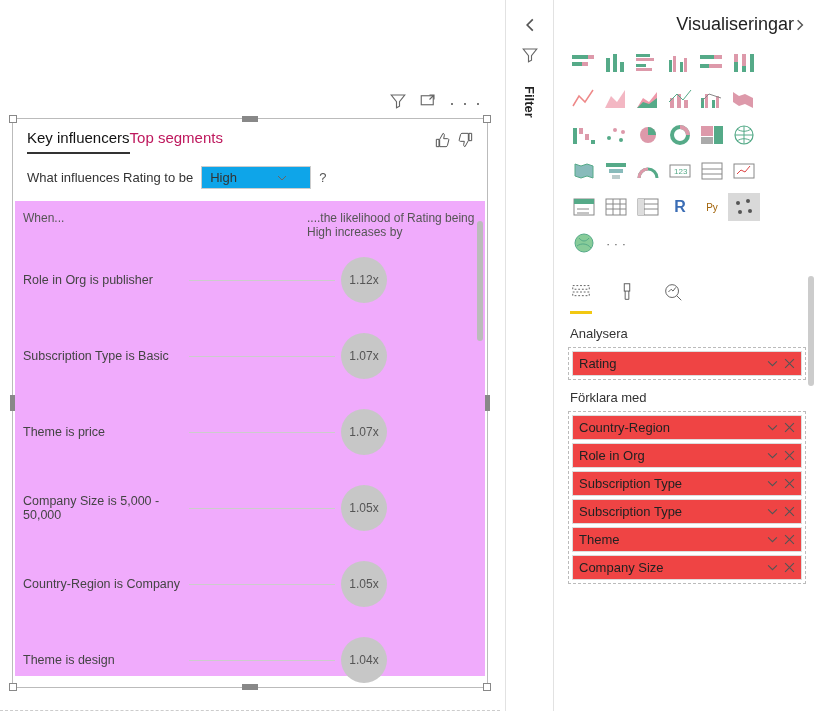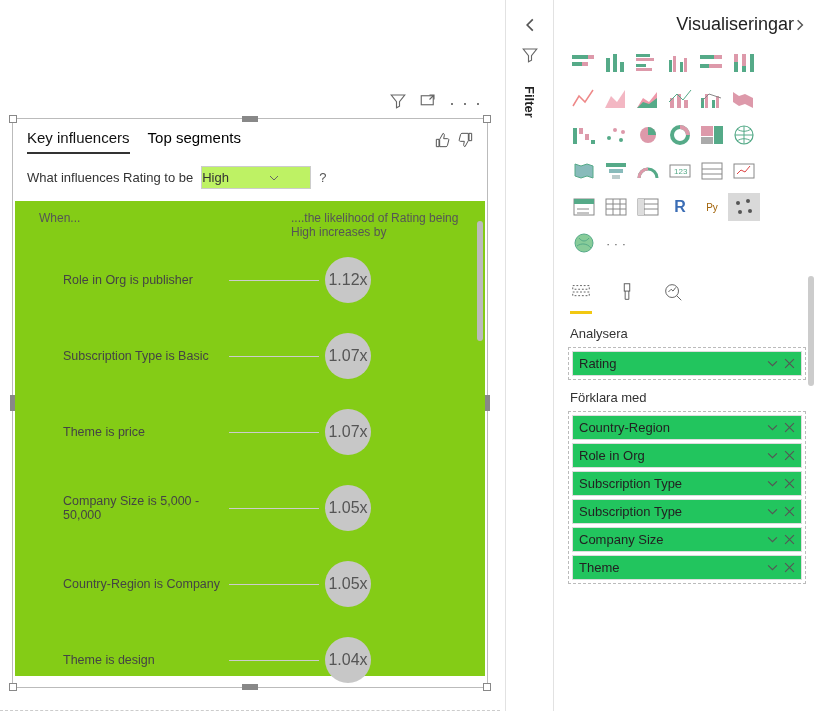--- a/index.html
+++ b/index.html
@@ -16,37 +16,37 @@
 .handle.top { top: -3px; left: 50%; transform: translateX(-50%); }
 .handle.bottom { bottom: -3px; left: 50%; transform: translateX(-50%); }
 .handle.v { width: 6px; height: 16px; }
 .handle.left { left: -3px; top: 50%; transform: translateY(-50%); }
 .handle.right { right: -3px; top: 50%; transform: translateY(-50%); }
 .corner { position: absolute; width: 8px; height: 8px; border: 1px solid #888; background: #fff; }
 .corner.tl { top: -4px; left: -4px; } .corner.tr { top: -4px; right: -4px; }
 .corner.bl { bottom: -4px; left: -4px; } .corner.br { bottom: -4px; right: -4px; }
 
 .tabs-row { display: flex; align-items: center; padding: 10px 14px 0 14px; justify-content: space-between; }
-.tabs { display: flex; gap: 18px; }
-.tab { font-size: 15px; color: #000000; padding-bottom: 6px; cursor: pointer; }
+.tabs { display: flex; }
+.tab { font-size: 15px; color: #be185d; padding-bottom: 6px; cursor: pointer; }
 .tab.active { color: #111; border-bottom: 2px solid #333; }
 .thumbs { display: flex; gap: 6px; }
 
 .question-row { padding: 12px 14px; display: flex; align-items: center; gap: 8px; font-size: 13px; color: #333; }
-.dropdown { border: 1px solid #ccc; padding: 3px 0; display: flex; align-items: center; gap: 40px; min-width: 110px; font-size: 13px; background: #bef264; }
+.dropdown { border: 1px solid #ccc; padding: 3px 8px; display: flex; align-items: center; gap: 40px; min-width: 110px; font-size: 13px; background: #0ea5e9; }
 .dropdown svg { width: 10px; height: 10px; }
 .qmark { color: #555; }
 
-.body-area { background: #84cc16; margin: 0 2px 2px 2px; height: 475px; position: relative; padding: 10px 24px; }
+.body-area { background: #f0abfc; margin: 0 2px 2px 2px; height: 475px; position: relative; padding: 10px 8px; }
 .headers { display: flex; justify-content: space-between; font-size: 12px; color: #555; margin-bottom: 18px; }
 .headers .hdr-right { width: 170px; text-align: left; }
-.row { display: flex; align-items: center; margin-bottom: 30px; margin-left: 24px; }
+.row { display: flex; align-items: center; margin-bottom: 30px; }
 .row-label { font-size: 12.5px; color: #444; width: 160px; }
 .row-line { flex: 1; height: 1px; background: #ccc; margin: 0 6px; }
-.bubble { width: 46px; height: 46px; border-radius: 50%; background: #c7c7c7; display: flex; align-items: center; justify-content: center; font-size: 16px; color: #555; margin-right: 90px; }
+.bubble { width: 46px; height: 46px; border-radius: 50%; background: #c7c7c7; display: flex; align-items: center; justify-content: center; font-size: 12px; color: #555; margin-right: 90px; }
 .scroll-thumb { position: absolute; right: 2px; top: 20px; width: 6px; height: 120px; background: #bbb; border-radius: 3px; }
 
 
 .filter-strip { position: absolute; left: 505px; top: 0; width: 48px; height: 711px; border-left: 1px solid #e2e2e2; display: flex; flex-direction: column; align-items: center; padding-top: 18px; gap: 14px; }
 .filter-strip svg.chev { width: 14px; height: 14px; }
 .filter-label { writing-mode: vertical-rl; font-size: 13px; font-weight: 600; color: #222; margin-top: 8px; }
 
 
 .viz-pane { position: absolute; left: 553px; top: 0; width: 263px; height: 711px; border-left: 1px solid #e2e2e2; padding: 14px 10px 0 14px; }
 .viz-header { display: flex; justify-content: flex-end; align-items: center; font-size: 18px; color: #222; margin-bottom: 14px; }
@@ -57,21 +57,21 @@
 .icon-cell.sel { background: #d9d9d9; }
 .icon-cell svg { width: 26px; height: 22px; }
 
 .mode-tabs { display: flex; gap: 24px; padding: 6px 2px 2px 2px; margin-bottom: 10px; }
 .mode-tabs .mt { padding-bottom: 4px; }
 .mode-tabs .mt.active { border-bottom: 3px solid #f2c811; }
 .mode-tabs svg { width: 22px; height: 22px; }
 
 .section-label { font-size: 13px; color: #333; margin: 6px 0 6px 2px; }
 .field-well { border: 1px dashed #bbb; padding: 3px; margin-bottom: 10px; }
-.field-pill { background: #22c55e; border: 1px solid #ddd; padding: 4px 6px; display: flex; align-items: center; justify-content: space-between; font-size: 13px; color: #222; margin-bottom: 3px; }
+.field-pill { background: #ef4444; border: 1px solid #ddd; padding: 4px 6px; display: flex; align-items: center; justify-content: space-between; font-size: 13px; color: #222; margin-bottom: 3px; }
 .field-pill:last-child { margin-bottom: 0; }
 .pill-actions { display: flex; gap: 6px; align-items: center; }
 .pill-actions svg { width: 11px; height: 11px; }
 
 .pane-scroll { position: absolute; right: 2px; top: 276px; width: 6px; height: 110px; background: #ccc; border-radius: 3px; }
 </style>
 </head>
 <body>
 
 <div class="canvas">
@@ -455,32 +455,32 @@
         <span class="pill-actions">
           <svg viewBox="0 0 10 10">
             <path d="M1 3l4 4 4-4" stroke="#555" fill="none"></path>
           </svg>
           <svg viewBox="0 0 10 10">
             <path d="M1 1l8 8M9 1l-8 8" stroke="#555"></path>
           </svg>
         </span>
       </div>
     <div class="field-pill">
+        <span>Theme</span>
+        <span class="pill-actions">
+          <svg viewBox="0 0 10 10">
+            <path d="M1 3l4 4 4-4" stroke="#555" fill="none"></path>
+          </svg>
+          <svg viewBox="0 0 10 10">
+            <path d="M1 1l8 8M9 1l-8 8" stroke="#555"></path>
+          </svg>
+        </span>
+      </div>
+    <div class="field-pill">
         <span>Company Size</span>
-        <span class="pill-actions">
-          <svg viewBox="0 0 10 10">
-            <path d="M1 3l4 4 4-4" stroke="#555" fill="none"></path>
-          </svg>
-          <svg viewBox="0 0 10 10">
-            <path d="M1 1l8 8M9 1l-8 8" stroke="#555"></path>
-          </svg>
-        </span>
-      </div>
-    <div class="field-pill">
-        <span>Theme</span>
         <span class="pill-actions">
           <svg viewBox="0 0 10 10">
             <path d="M1 3l4 4 4-4" stroke="#555" fill="none"></path>
           </svg>
           <svg viewBox="0 0 10 10">
             <path d="M1 1l8 8M9 1l-8 8" stroke="#555"></path>
           </svg>
         </span>
       </div>
   </div>

